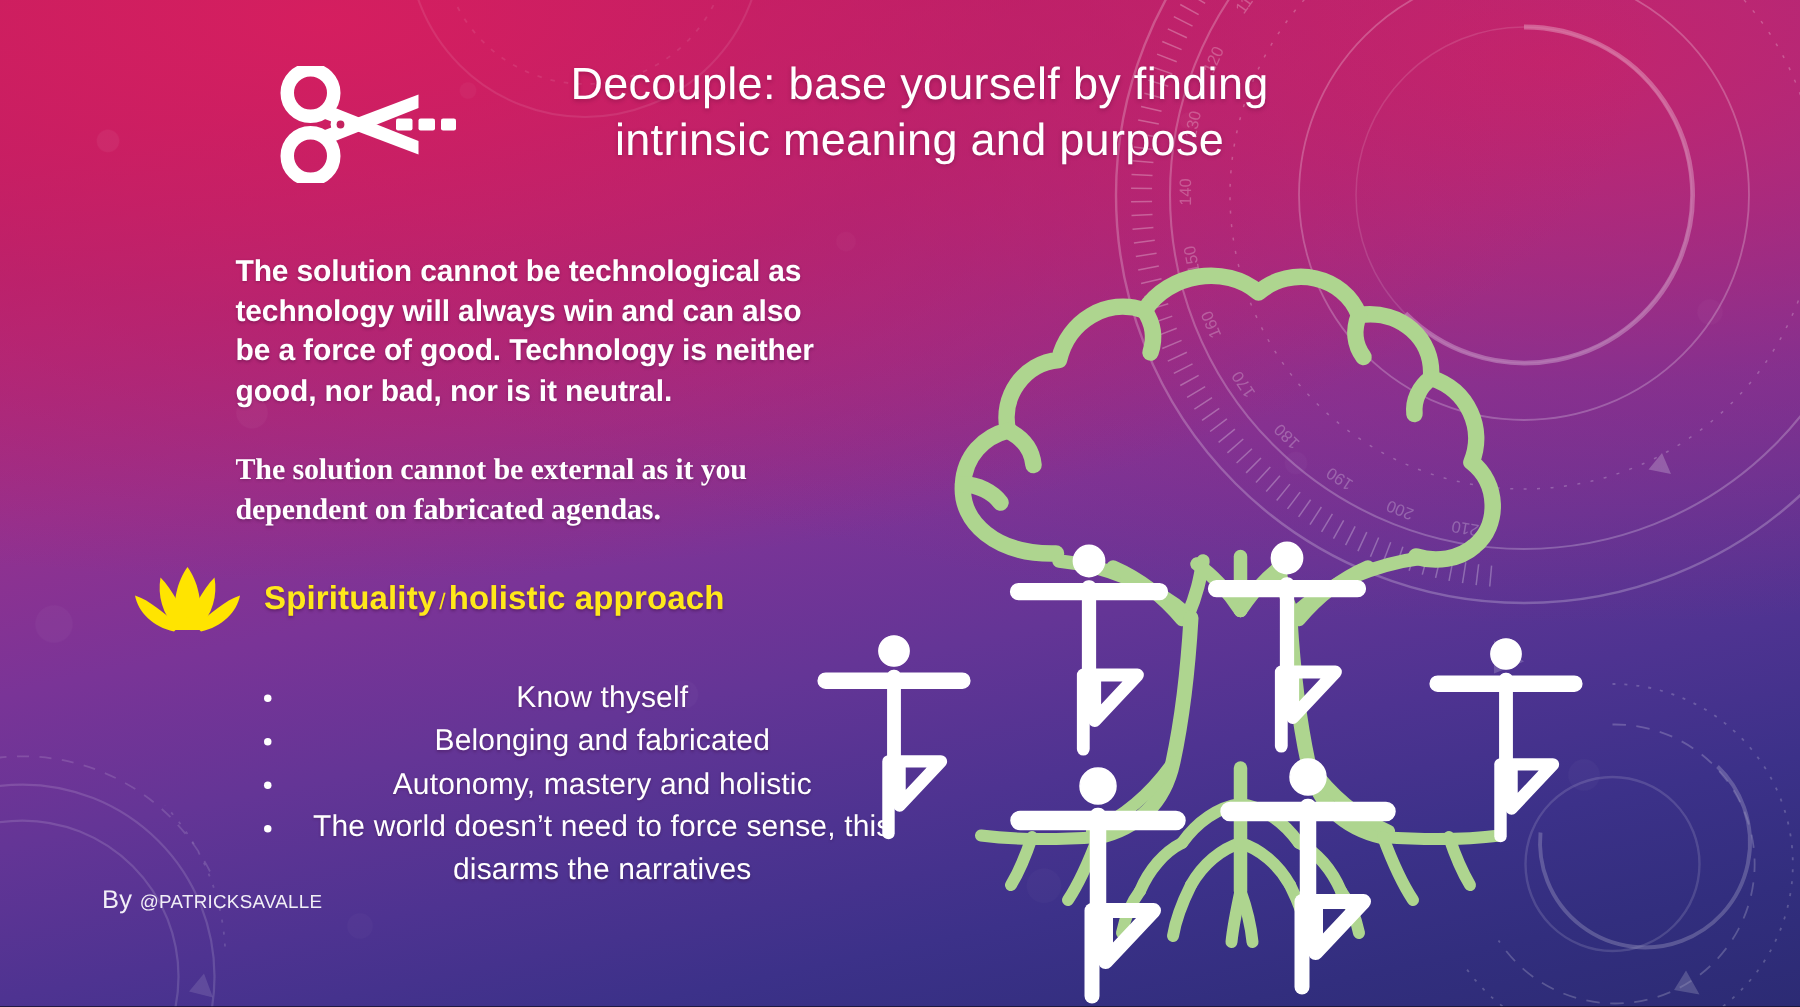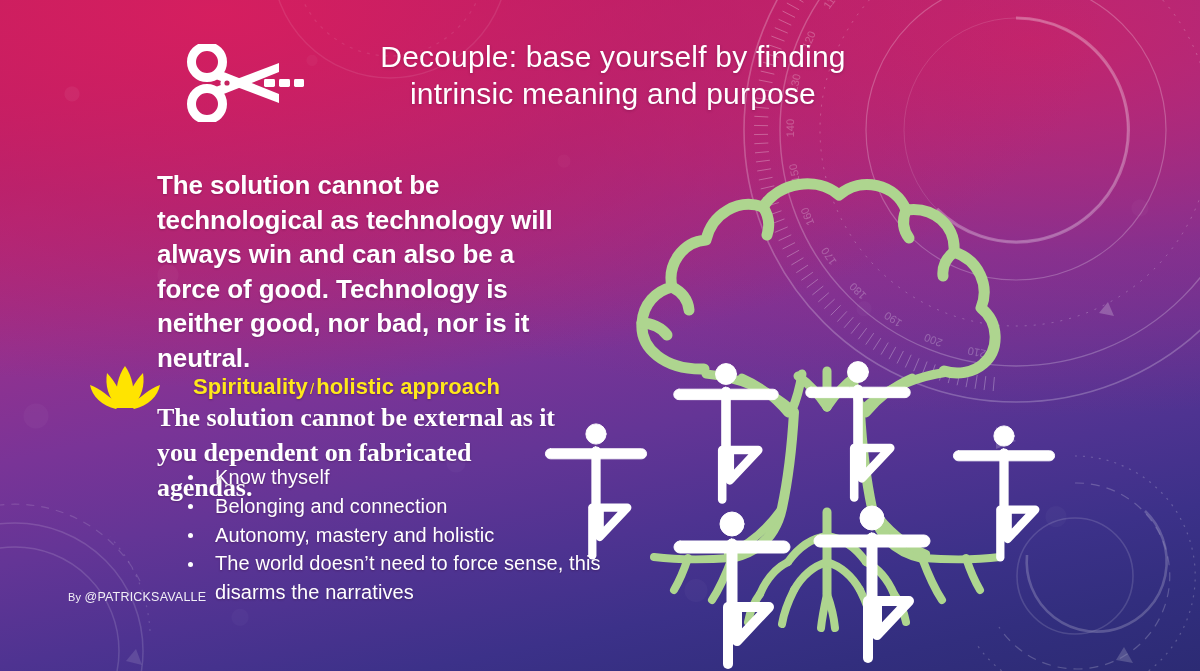--- a/index.html
+++ b/index.html
@@ -51,53 +51,53 @@
   #title{
     color:#ffffff;font-weight:400;font-size:30px;line-height:1.24;
     letter-spacing:.2px;text-align:center;flex:1;padding-left:4px;
     text-shadow:0 1px 3px rgba(60,0,40,.28);
   }
   #title .ttl-line{display:block;}
 
   
   #paragraphs{position:absolute;left:157px;top:168px;width:400px;}
   .para{
-    color:#ffffff;font-weight:700;font-size:26px;line-height:1.33;
+    color:#ffffff;font-weight:700;font-size:20px;line-height:1.33;
     letter-spacing:-.1px;text-shadow:0 1px 2px rgba(50,0,45,.30);
     margin:0 0 26px 0;
   }
   .para:last-child{margin-bottom:0;font-family:Liberation Serif, serif;}
 
   
-  #spirit-row{position:absolute;left:88px;top:364px;display:flex;align-items:center;gap:31px;}
+  #spirit-row{position:absolute;left:88px;top:376px;display:flex;align-items:center;gap:14px;}
   #spirit-heading{
     color:#ffe81a;font-weight:700;font-size:22px;letter-spacing:.1px;
     white-space:nowrap;text-shadow:0 1px 2px rgba(50,0,45,.35);
   }
   #spirit-heading .sep{font-size:15px;font-weight:400;padding:0 2px;}
 
   
-  #bullets{position:absolute;left:166px;top:447px;width:430px;list-style:none;margin:16px;padding:0;}
+  #bullets{position:absolute;left:166px;top:447px;width:430px;list-style:none;margin:4px;padding:0;text-align:center;}
   #bullets li{
     position:relative;padding-left:33px;
     color:#ffffff;font-weight:400;font-size:20px;line-height:1.44;
     letter-spacing:.1px;text-shadow:0 1px 2px rgba(50,0,45,.32);
   }
   #bullets li .dot{
     position:absolute;left:6px;top:.62em;width:5px;height:5px;border-radius:50%;
     background:#ffffff;
   }
 
   
   #watermark{
     position:absolute;left:68px;top:590px;
     color:rgba(255,255,255,.92);font-size:12.5px;font-weight:400;
     letter-spacing:.2px;white-space:nowrap;
   }
-  #watermark .by{font-size:11px;}
+  #watermark .by{font-size:17px;}
 
   
   #artwork{position:absolute;left:536px;top:124px;width:540px;height:547px;}
   #artwork svg{display:block;width:100%;height:100%;overflow:visible;}
 </style>
 </head>
 <body>
 
 <div id="slide">
 
@@ -289,21 +289,21 @@
         <path d="M72 21 C70 32 60 42 46 45 L42 41 C52 34 62 24 72 21 Z"></path>
       </g>
     </svg>
     <div id="spirit-heading">
       <span>Spirituality</span><span class="sep">/</span><span>holistic approach</span>
     </div>
   </div>
 
   <ul id="bullets">
     <li><span class="dot"></span><span>Know thyself</span></li>
-    <li><span class="dot"></span><span>Belonging and connection</span></li>
+    <li><span class="dot"></span><span>Belonging and fabricated</span></li>
     <li><span class="dot"></span><span>Autonomy, mastery and holistic</span></li>
     <li><span class="dot"></span></li>
     <li class="no-dot"><span>The world doesn’t need to force sense, this disarms the narratives</span></li>
   </ul>
 
   <div id="watermark">
     <span class="by">By </span><span>@PATRICKSAVALLE</span>
   </div>
 
   <div id="artwork">

